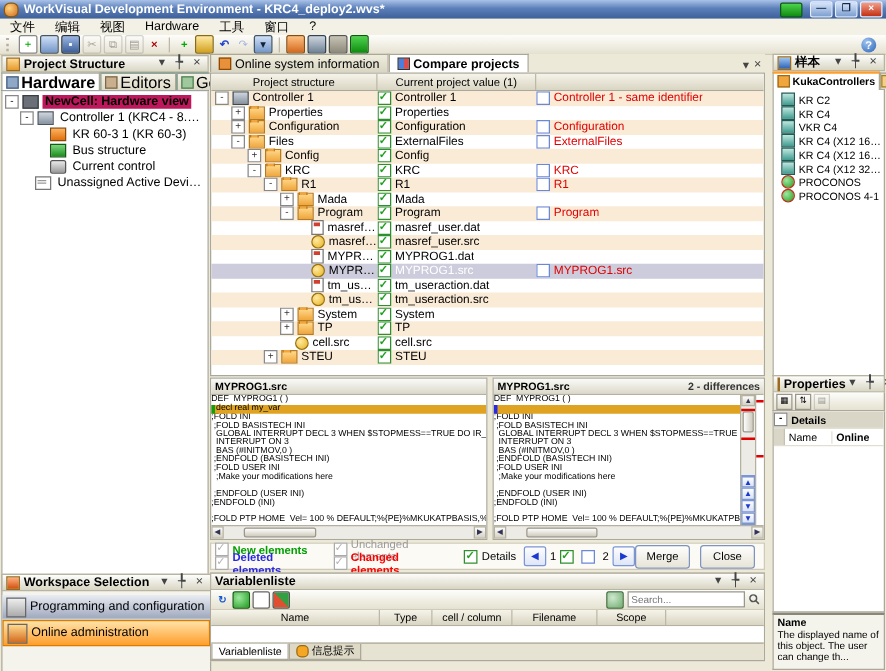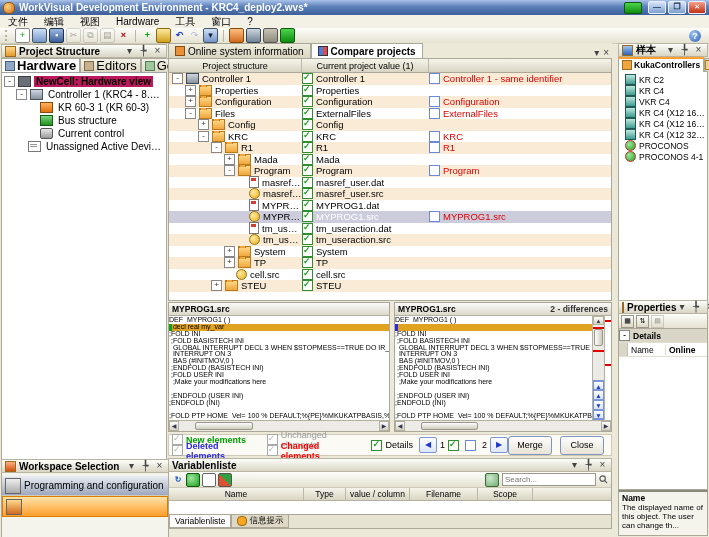--- a/index.html
+++ b/index.html
@@ -291,20 +291,21 @@
         <span>╄</span>
         <span>×</span>
       </span>
     </div>
     <div class="wsrow gray">
       <span class="wsico"></span>
       <span class="lbl">Programming and configuration</span>
     </div>
     <div class="wsrow on">
       <span class="wsico"></span>
+      <span class="lbl">Online administration</span>
     </div>
   </div>
 
   <div class="abs dtabs">
     <span class="dtab">
         <span class="mini mi-osi"></span>
         <span>Online system information</span>
       </span>
     <span class="dtab on">
         <span class="mini mi-cmp"></span>
@@ -713,21 +714,21 @@
         <input placeholder="Search..." style="">
         <svg width="9" height="9" viewBox="0 0 10 10">
             <circle cx="4" cy="4" r="3" fill="none" stroke="#555" stroke-width="1.3"></circle>
             <line x1="6.3" y1="6.3" x2="9" y2="9" stroke="#555" stroke-width="1.3"></line>
           </svg>
       </span>
     </div>
     <div class="vghead">
       <div style="width:135px">Name</div>
       <div style="width:42px">Type</div>
-      <div style="width:64px">value / column</div>
+      <div style="width:64px">cell / column</div>
       <div style="width:68px">Filename</div>
       <div style="width:55px">Scope</div>
       <div style="flex:1;border-right:none"></div>
     </div>
     <div class="vbody"></div>
     <div class="vtabs">
       <span class="vtab on">
           <span>Variablenliste</span>
         </span>
       <span class="vtab">

